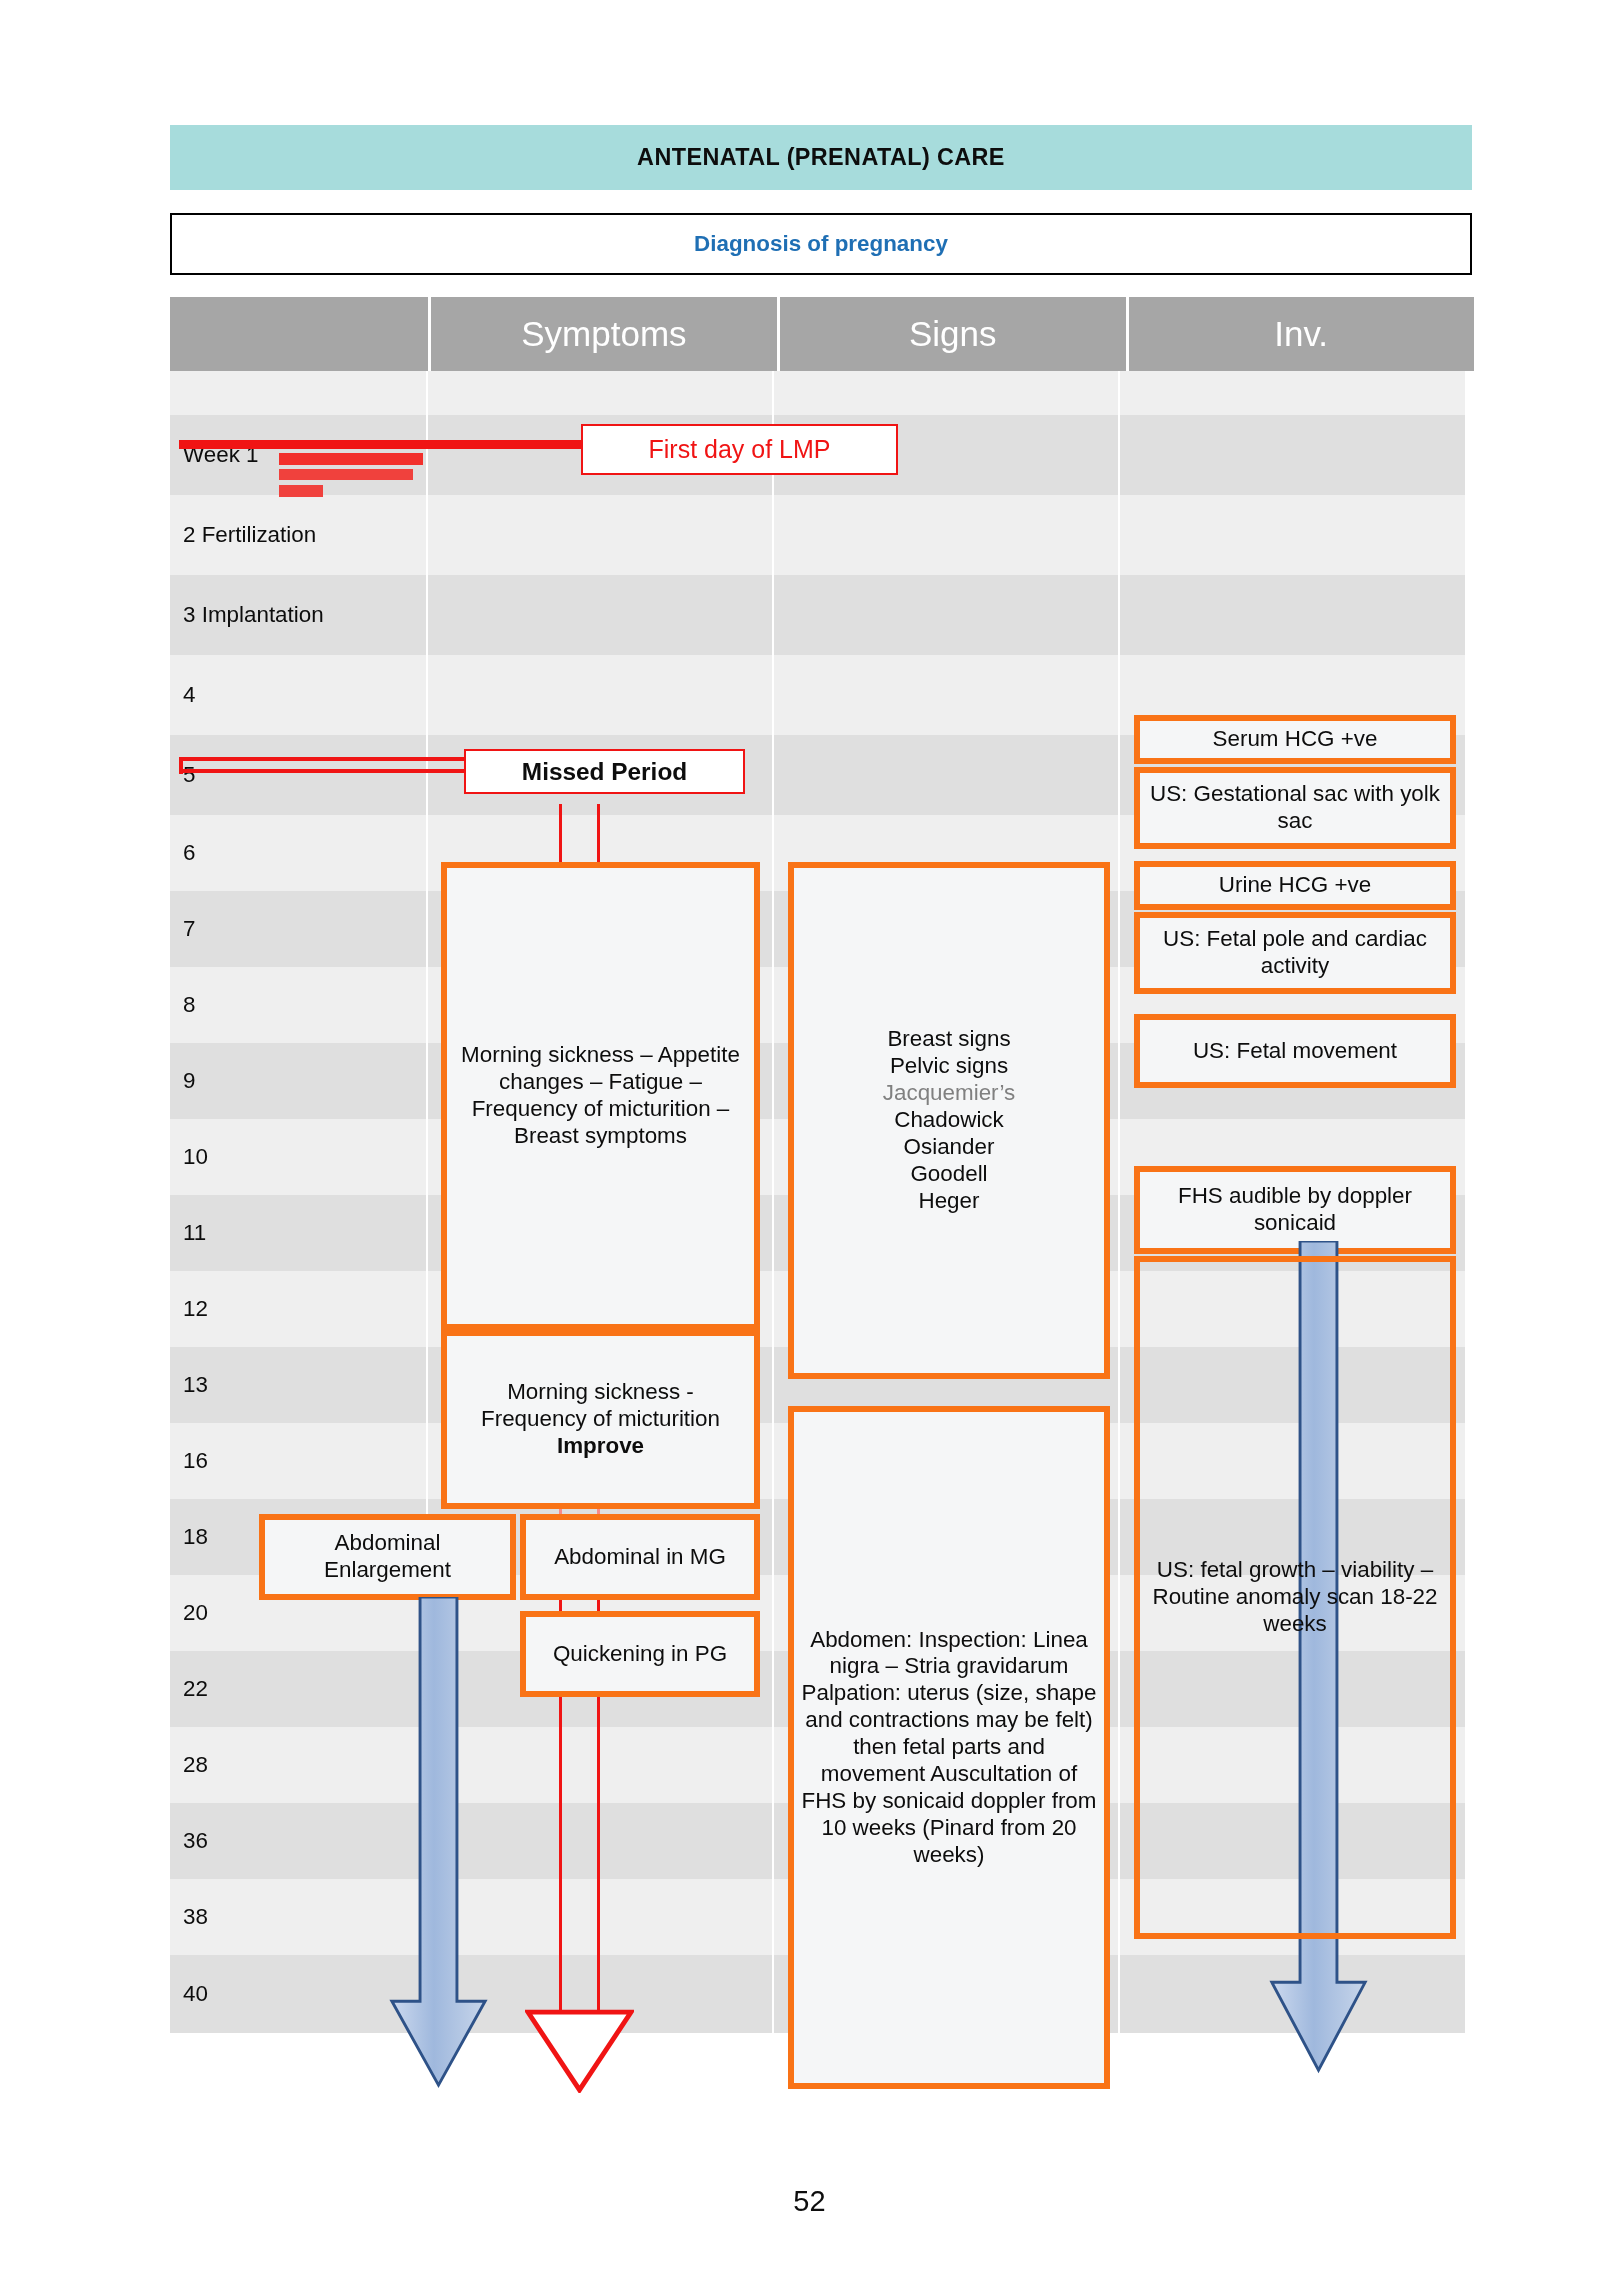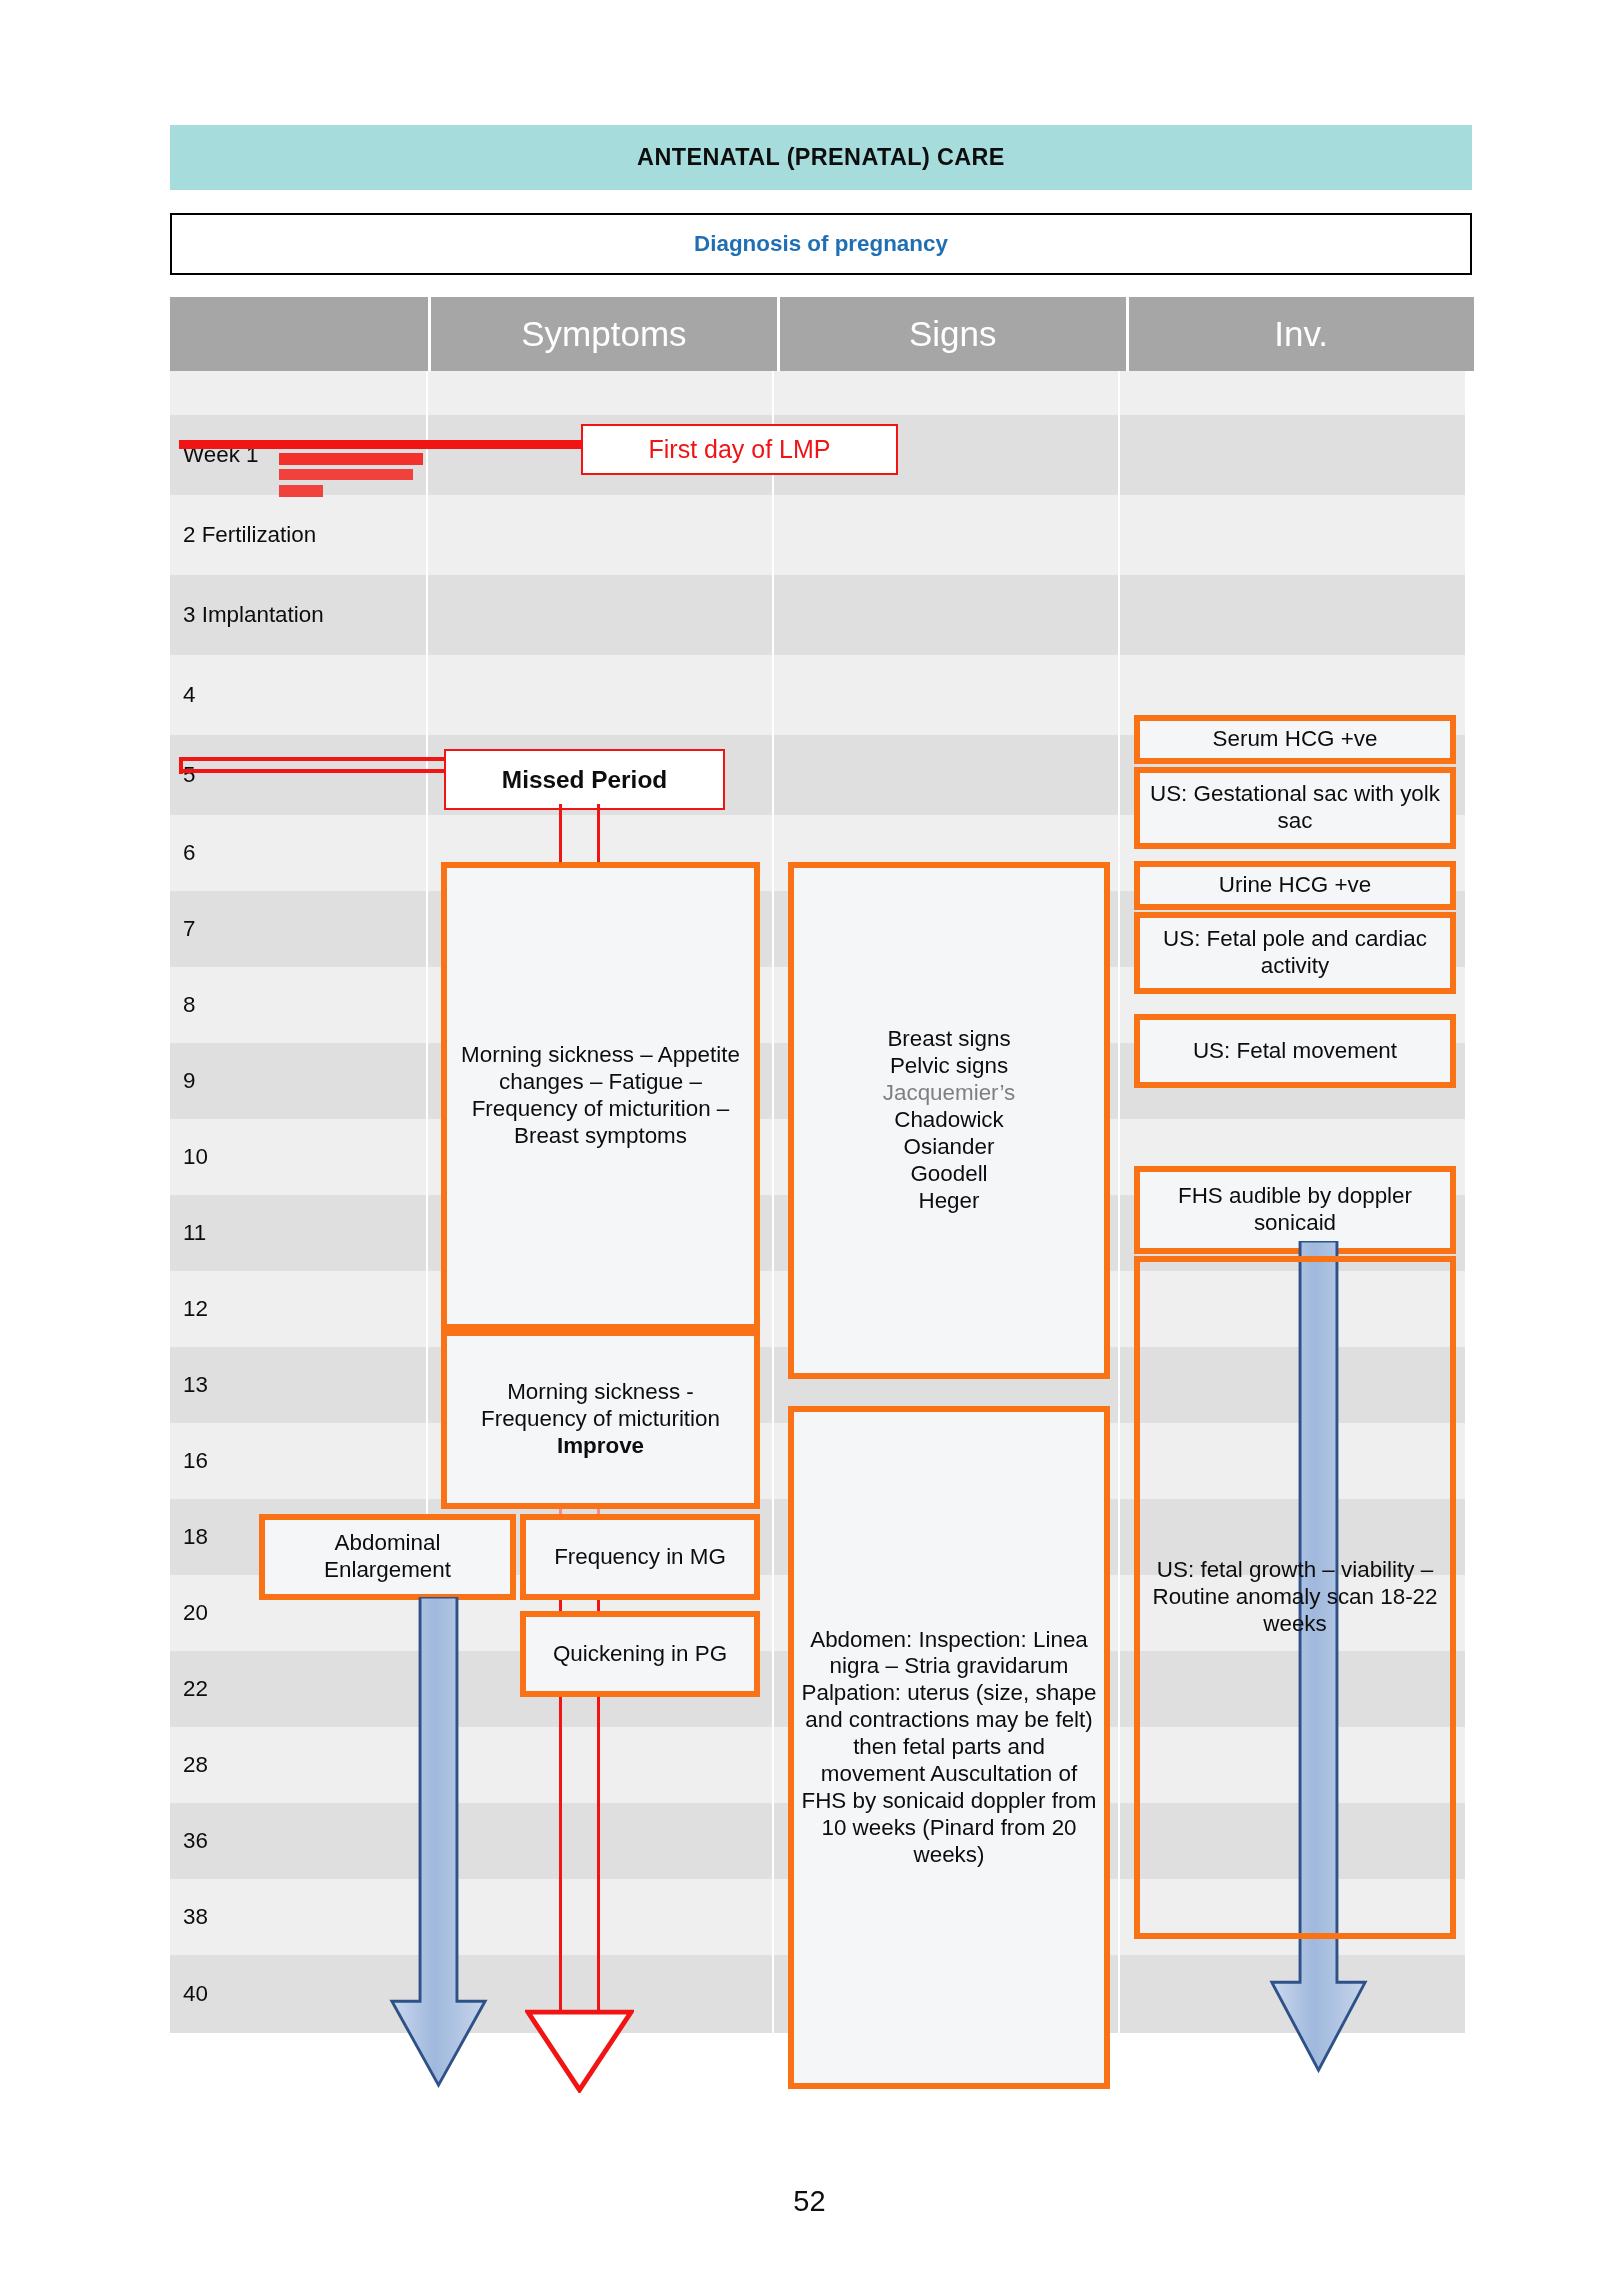--- a/index.html
+++ b/index.html
@@ -385,21 +385,21 @@
     <div class="bleed thin" style="left:279px; top:485px; width:44px; height:11.7px;"></div>
 
     <div class="rbox" style="left:581px; top:424px; width:317px; height:51px;">
       <span>First day of LMP</span>
     </div>
 
     <div class="rline" style="left:179px; top:757px; width:297px; height:3.9px;"></div>
     <div class="rline" style="left:179px; top:757px; width:3.9px; height:16.6px;"></div>
     <div class="rline" style="left:179px; top:769px; width:297px; height:3.9px;"></div>
 
-    <div class="rbox blacktext" style="left:444px; top:749px; width:281px; height:61px;">
+    <div class="rbox blacktext" style="left:464px; top:749px; width:281px; height:45px;">
       <span>Missed Period</span>
     </div>
 
     <div class="red-arrow-stem-l" style="left:559px; top:804px; height:72px; background:#f01414;"></div>
     <div class="red-arrow-stem-r" style="left:597px; top:804px; height:72px; background:#f01414;"></div>
     <div class="red-arrow-stem-l faint" style="left:559px; top:876px; height:642px;"></div>
     <div class="red-arrow-stem-r faint" style="left:597px; top:876px; height:642px;"></div>
     <div class="red-arrow-stem-l" style="left:559px; top:1517px; height:500px; background:#f01414;"></div>
     <div class="red-arrow-stem-r" style="left:597px; top:1517px; height:500px; background:#f01414;"></div>
 
@@ -413,21 +413,21 @@
 
     <div class="nbox" style="left:441px; top:1330px; width:319px; height:179px;">
       <span><span>Morning sickness - Frequency of micturition </span><b>Improve</b></span>
     </div>
 
     <div class="nbox" style="left:259px; top:1514px; width:257px; height:86px;">
       <span>Abdominal Enlargement</span>
     </div>
 
     <div class="nbox" style="left:520px; top:1514px; width:240px; height:86px;">
-      <span>Frequency in MG</span>
+      <span>Abdominal in MG</span>
     </div>
     <div class="nbox" style="left:520px; top:1611px; width:240px; height:86px;">
       <span>Quickening in PG</span>
     </div>
 
     <svg class="blue-arrow" style="left:388px; top:1597px; width:101px; height:493px;" viewBox="0 0 104 505" preserveAspectRatio="none">
       <defs>
         <linearGradient id="gA" x1="0" y1="0" x2="1" y2="0">
           <stop offset="0%" stop-color="#ccd9ee"></stop>
           <stop offset="45%" stop-color="#9fb8dd"></stop>

